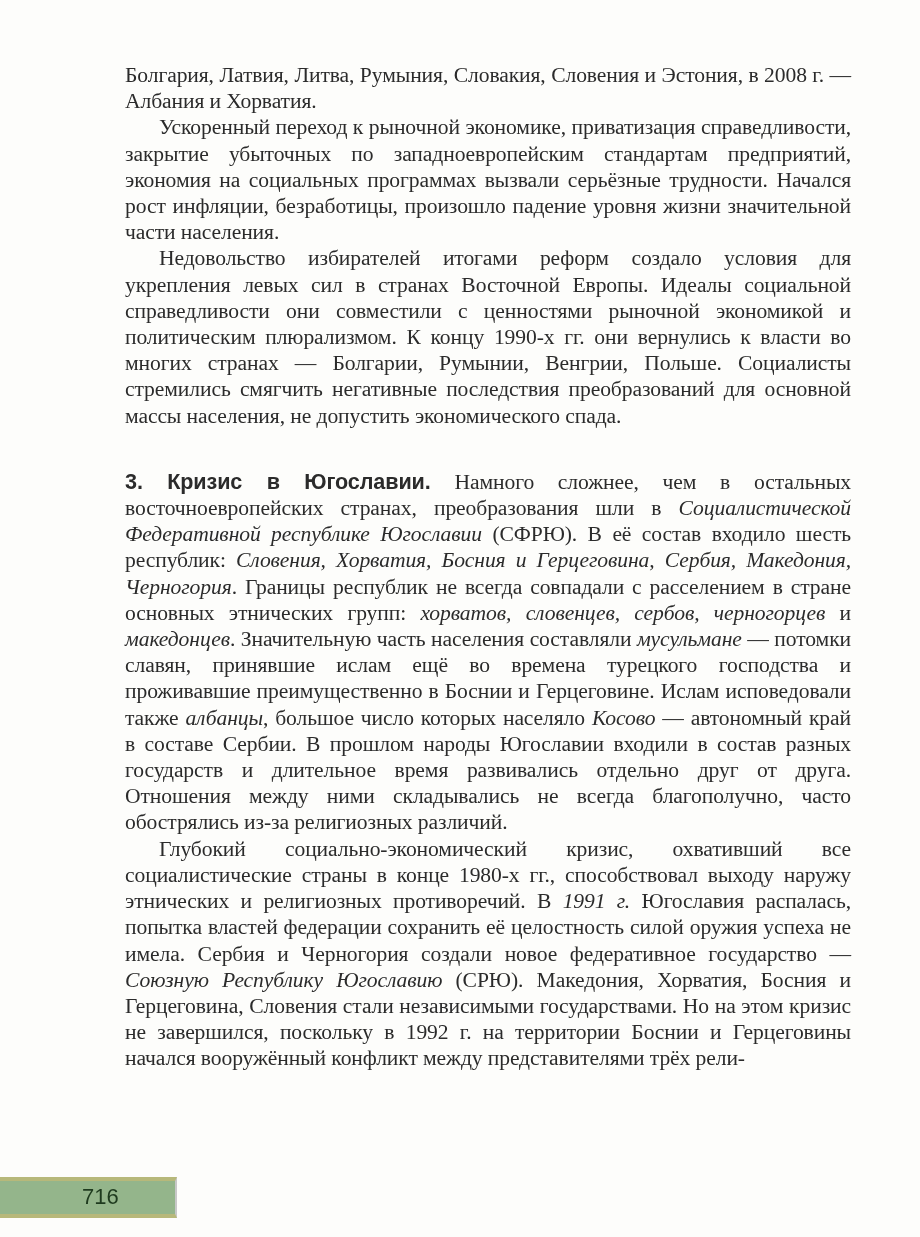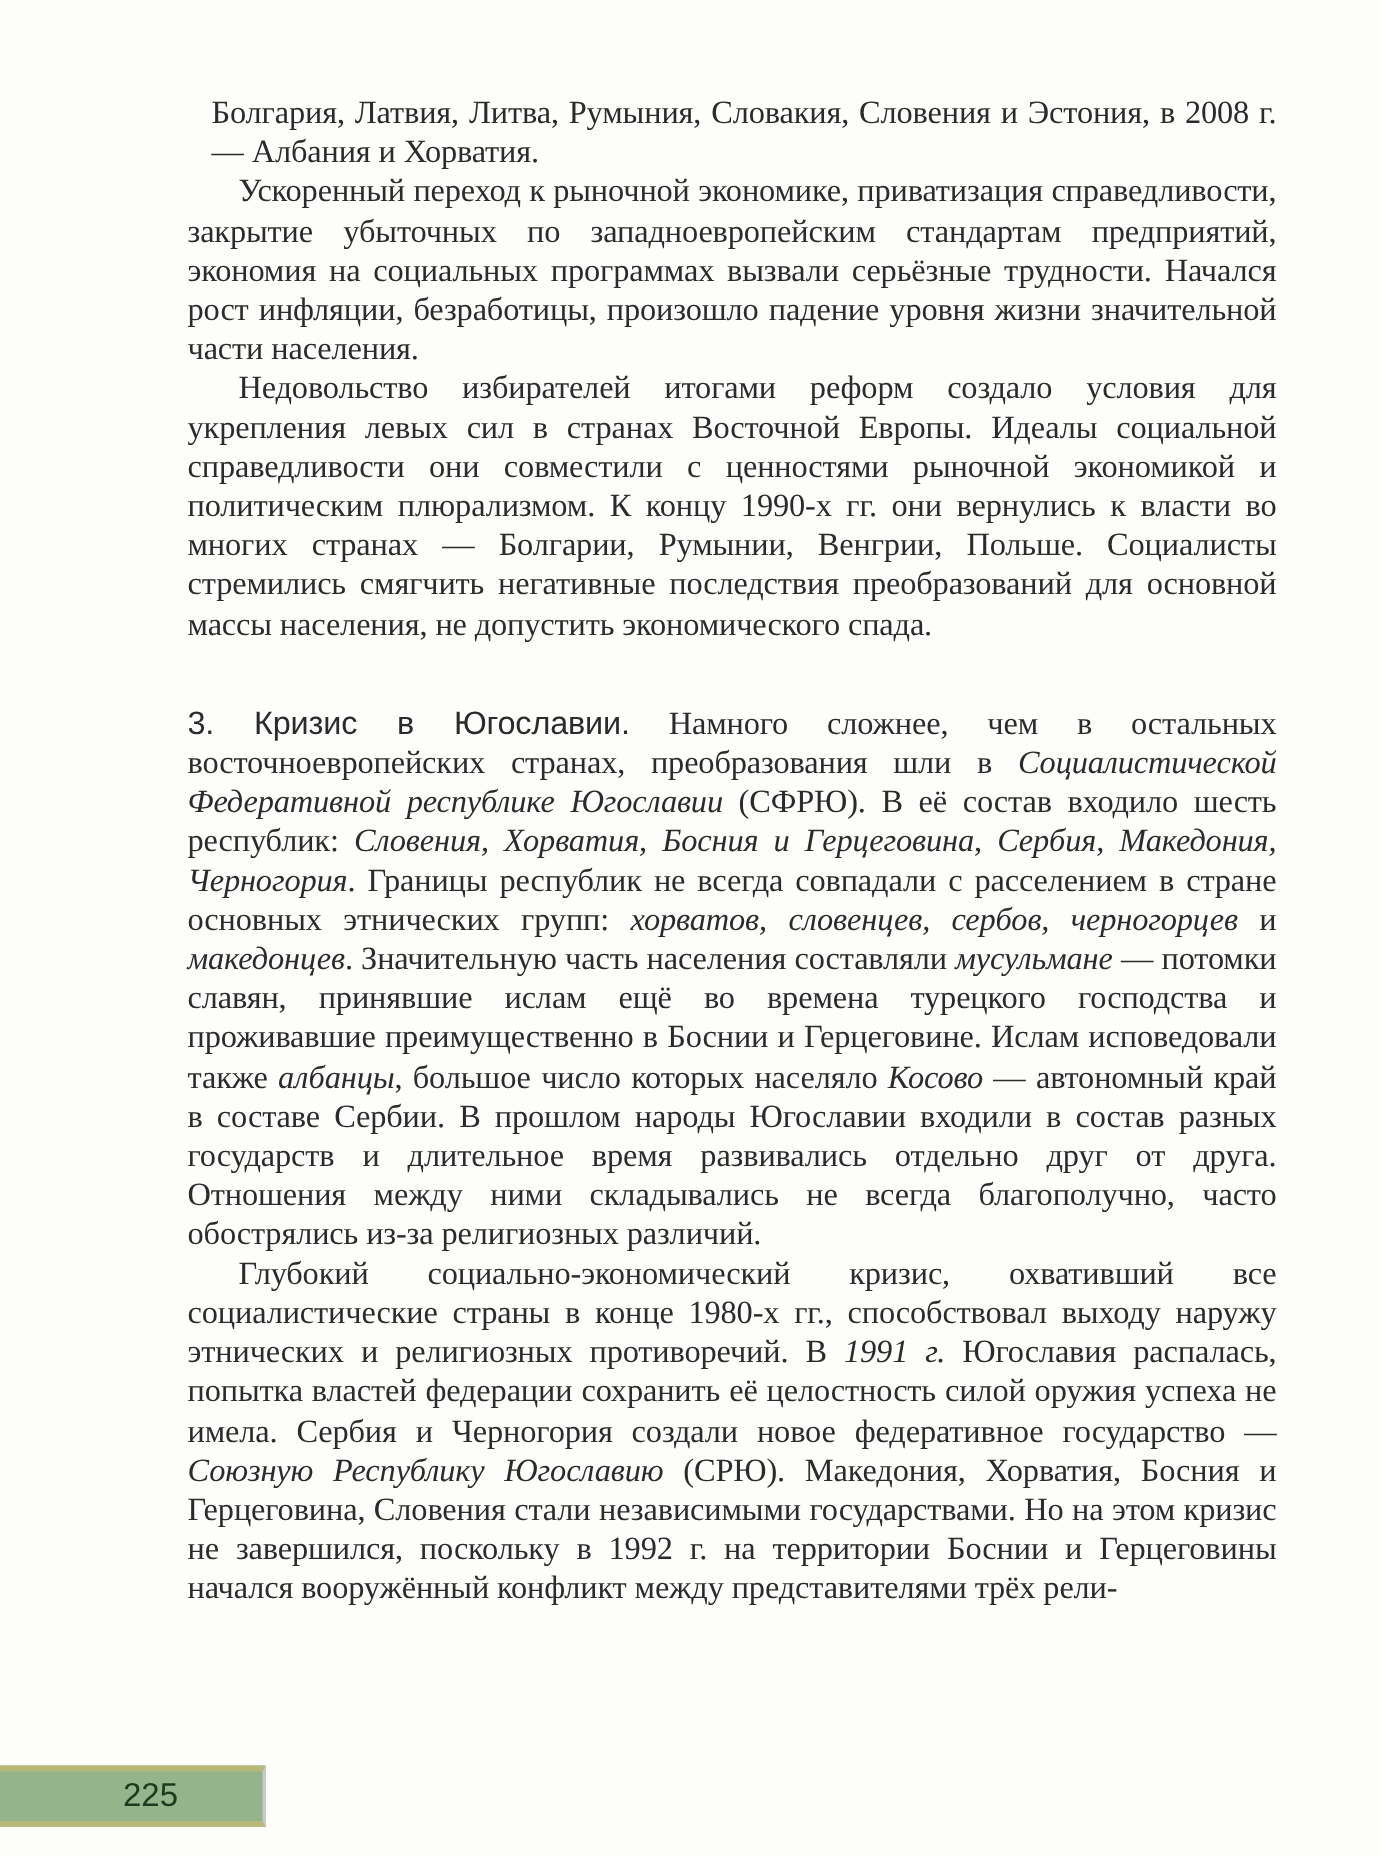--- a/index.html
+++ b/index.html
@@ -8,23 +8,23 @@
     font-family: "DejaVu Serif", "Liberation Serif", serif;
     color: #2b2b2b;
   }
   .page-text {
     position: absolute; left: 125px; top: 62px; width: 726px;
     font-family: "Liberation Serif", "DejaVu Serif", serif;
     font-size: 21.6px; line-height: 26.2px;
     text-align: justify; letter-spacing: -0.1px;
   }
   .para { margin: 0; text-indent: 34px; }
-  .para.no-indent { text-indent: 0; margin-left: 16px; }
+  .para.no-indent { text-indent: 0; }
   .para.section-start { margin-top: 40px; text-indent: 0; }
-  .heading-inline { font-family: "Liberation Sans", "DejaVu Sans", sans-serif; font-weight: normal; margin-top: 20px; }
+  .heading-inline { font-family: "Liberation Sans", "DejaVu Sans", sans-serif; font-weight: bold; margin-top: 20px; }
   .em { font-style: italic; }
   .page-number-bar {
     position: absolute; left: 0; top: 1177px; width: 177px; height: 41px;
     background: #94b58b;
     border-top: 4px solid #b7b87a; border-bottom: 4px solid #b7b87a;
     border-right: 2px solid #c8c8c8;
     box-sizing: border-box;
   }
   .page-number {
     position: absolute; left: 82px; top: 1180px;
@@ -47,13 +47,13 @@
   </p>
   <p class="para section-start">
     <span class="heading-inline">3. Кризис в Югославии.</span><span> Намного сложнее, чем в остальных восточноевропейских странах, преобразования шли в </span><span class="em">Социалистической Федеративной республике Югославии</span><span> (СФРЮ). В её состав входило шесть республик: </span><span class="em">Словения, Хорватия, Босния и Герцеговина, Сербия, Македония, Черногория</span><span>. Границы республик не всегда совпадали с расселением в стране основных этнических групп: </span><span class="em">хорватов, словенцев, сербов, черногорцев</span><span> и </span><span class="em">македонцев</span><span>. Значительную часть населения составляли </span><span class="em">мусульмане</span><span> — потомки славян, принявшие ислам ещё во времена турецкого господства и проживавшие преимущественно в Боснии и Герцеговине. Ислам исповедовали также </span><span class="em">албанцы</span><span>, большое число которых населяло </span><span class="em">Косово</span><span> — автономный край в составе Сербии. В прошлом народы Югославии входили в состав разных государств и длительное время развивались отдельно друг от друга. Отношения между ними складывались не всегда благополучно, часто обострялись из-за религиозных различий.</span>
   </p>
   <p class="para">
     <span>Глубокий социально-экономический кризис, охвативший все социалистические страны в конце 1980-х гг., способствовал выходу наружу этнических и религиозных противоречий. В </span><span class="em">1991 г.</span><span> Югославия распалась, попытка властей федерации сохранить её целостность силой оружия успеха не имела. Сербия и Черногория создали новое федеративное государство — </span><span class="em">Союзную Республику Югославию</span><span> (СРЮ). Македония, Хорватия, Босния и Герцеговина, Словения стали независимыми государствами. Но на этом кризис не завершился, поскольку в 1992 г. на территории Боснии и Герцеговины начался вооружённый конфликт между представителями трёх рели-</span>
   </p>
 </div>
 
 <div class="page-number-bar"></div>
-<div class="page-number">225</div>
+<div class="page-number">716</div>
 
 </body></html>

